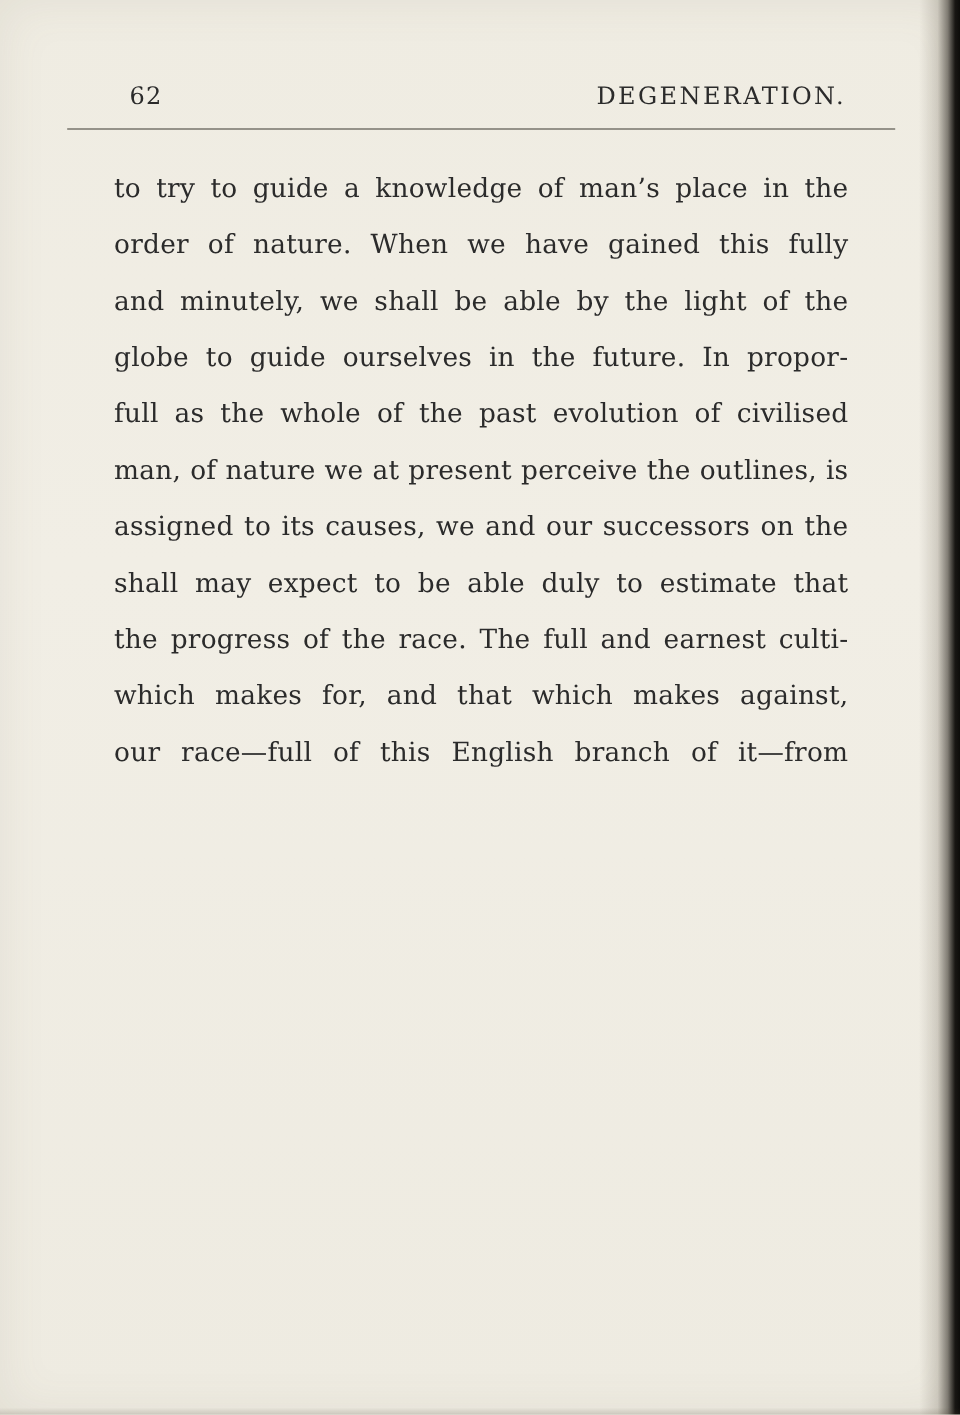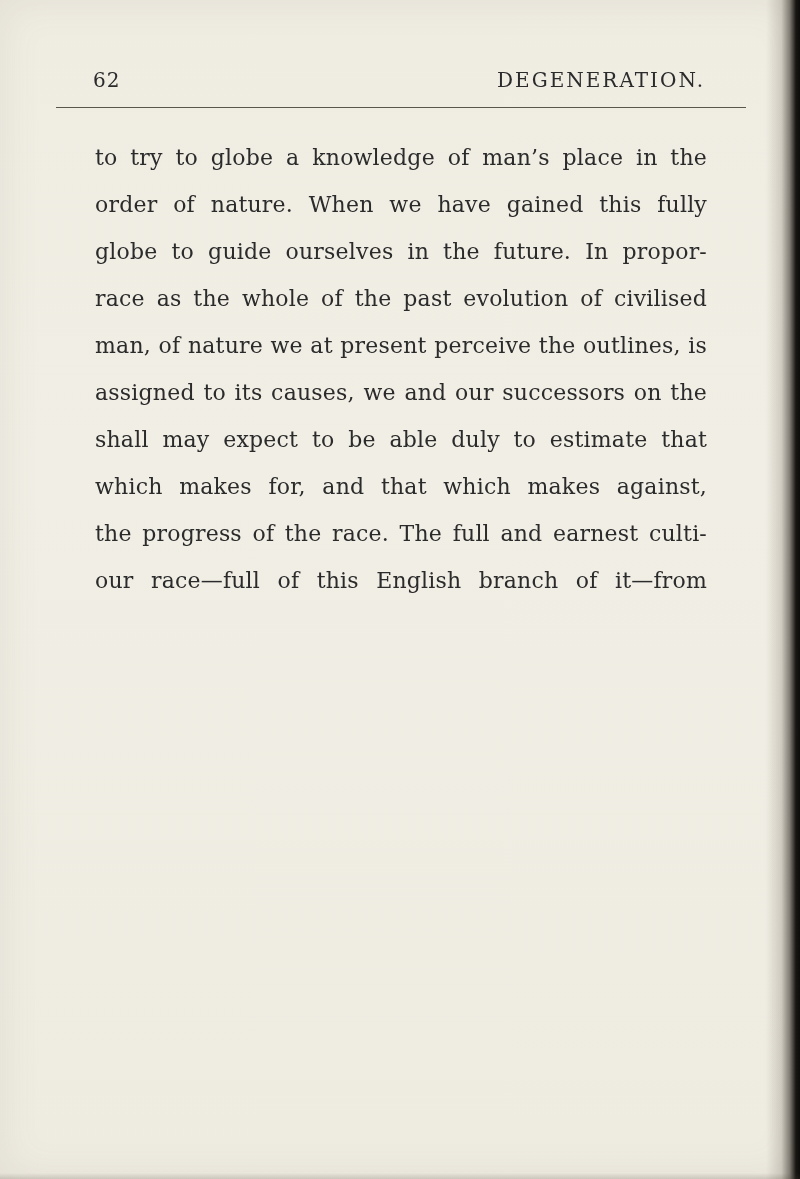--- a/index.html
+++ b/index.html
@@ -14,21 +14,21 @@
     background: #f0ede3;
     background-image: linear-gradient(180deg, #efece2 0%, #f1eee5 40%, #eeebe1 100%);
     overflow: hidden;
     font-family: "DejaVu Serif", "Liberation Serif", serif;
     color: #2b2b2b;
     box-shadow: inset 0 0 40px rgba(120,110,90,0.10);
   }
   .header {
     position: absolute;
     top: 68px;
-    left: 93px;
+    left: 108px;
     right: 95px;
     height: 30px;
     font-size: 20px;
   }
   .pagenum {
     position: absolute;
     left: 0;
     top: 0;
     letter-spacing: 1px;
   }
@@ -90,28 +90,29 @@
 <div class="page">
 
   <div class="header">
     <span class="pagenum">62</span>
     <span class="running-title">DEGENERATION.</span>
   </div>
 
   <div class="rule"></div>
 
   <div class="body-text">
-    <div class="line">to try to globe a knowledge of man’s place in the</div>
+    <div class="line">to try to guide a knowledge of man’s place in the</div>
     <div class="line">order of nature. When we have gained this fully</div>
+    <div class="line">and minutely, we shall be able by the light of the</div>
     <div class="line">globe to guide ourselves in the future. In propor-</div>
-    <div class="line">race as the whole of the past evolution of civilised</div>
+    <div class="line">full as the whole of the past evolution of civilised</div>
     <div class="line">man, of nature we at present perceive the outlines, is</div>
     <div class="line">assigned to its causes, we and our successors on the</div>
     <div class="line">shall may expect to be able duly to estimate that</div>
+    <div class="line">the progress of the race. The full and earnest culti-</div>
     <div class="line">which makes for, and that which makes against,</div>
-    <div class="line">the progress of the race. The full and earnest culti-</div>
     <div class="line">our race—full of this English branch of it—from</div>
   </div>
 
   <div class="scan-edge"></div>
   <div class="scan-edge-bottom"></div>
 
 </div>
 
 </body></html>

